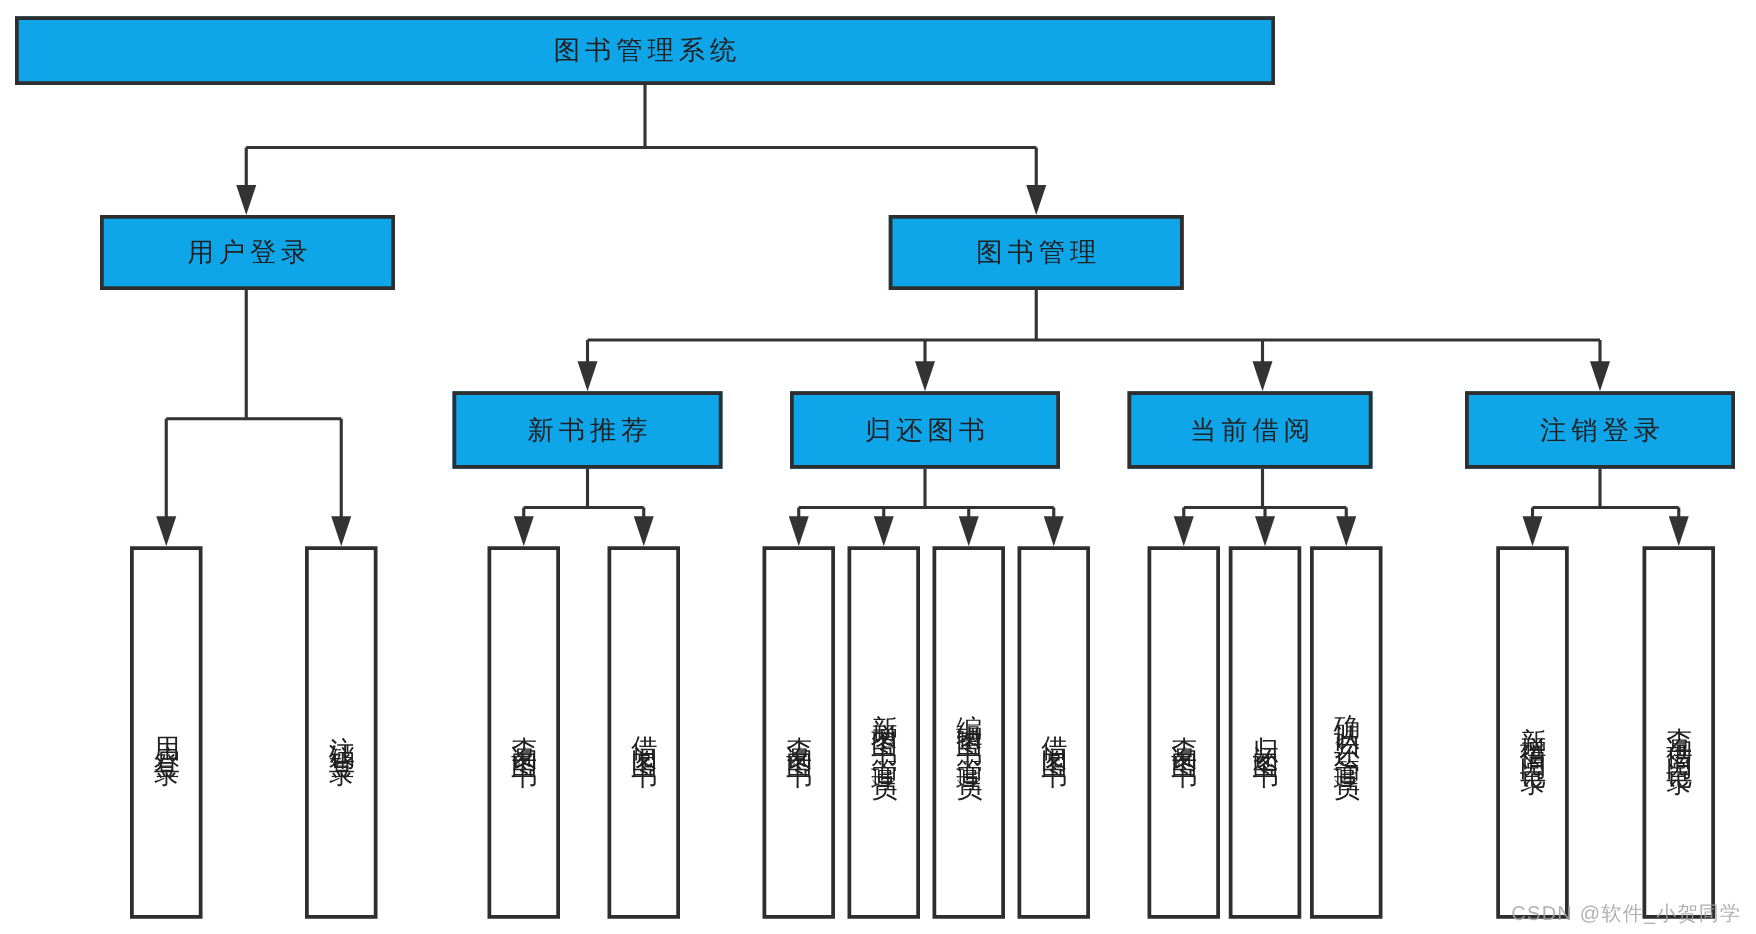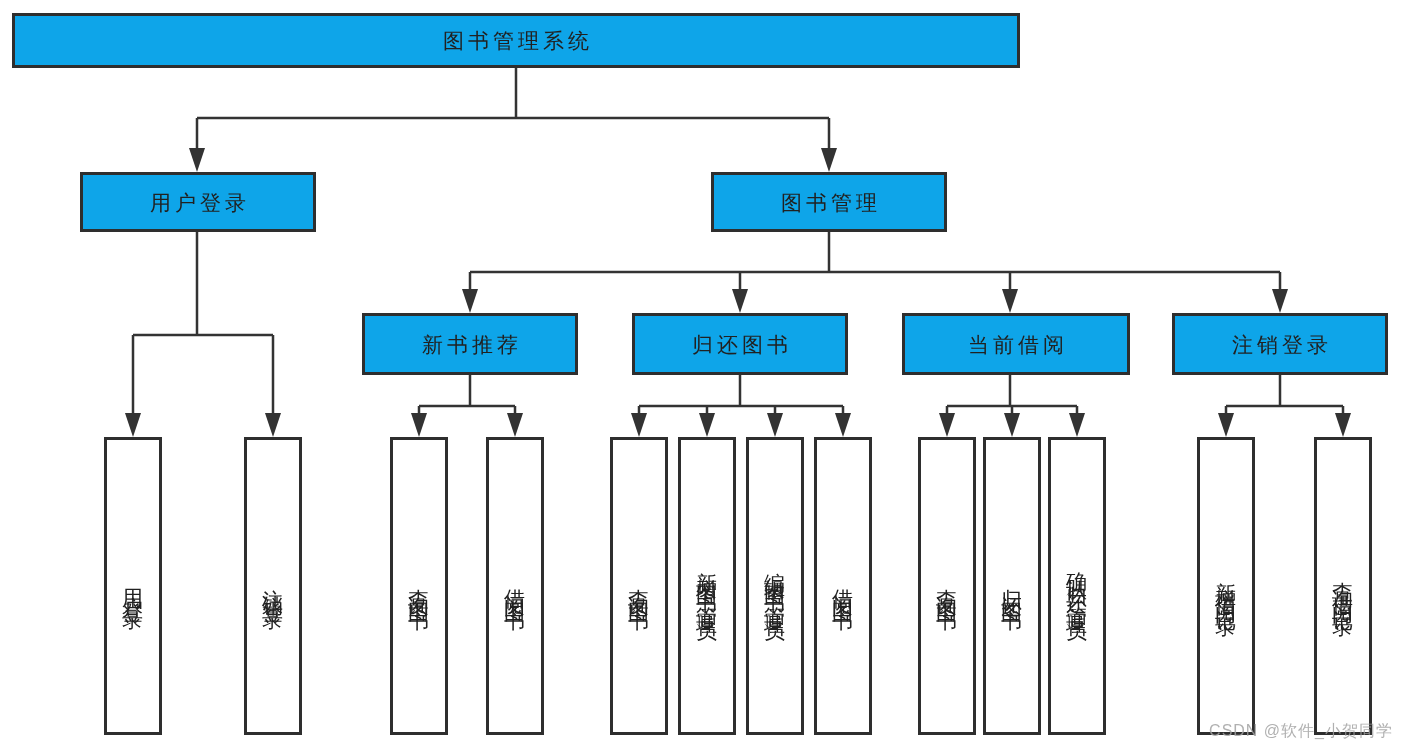--- a/index.html
+++ b/index.html
@@ -99,21 +99,21 @@
   <div class="node" style="left:711px; top:172px; width:236px; height:60px;">
     <span class="hlabel">图书管理</span>
   </div>
 
   <div class="node" style="left:362px; top:313px; width:216px; height:62px;">
     <span class="hlabel">新书推荐</span>
   </div>
   <div class="node" style="left:632px; top:313px; width:216px; height:62px;">
     <span class="hlabel">归还图书</span>
   </div>
-  <div class="node" style="left:902px; top:313px; width:228px; height:62px;">
+  <div class="node" style="left:902px; top:313px; width:196px; height:62px;">
     <span class="hlabel">当前借阅</span>
   </div>
   <div class="node" style="left:1172px; top:313px; width:216px; height:62px;">
     <span class="hlabel">注销登录</span>
   </div>
 
   <div class="leaf" style="left:104px; top:437px;">
     <span class="vlabel">用户登录</span>
   </div>
   <div class="leaf" style="left:244px; top:437px;">

